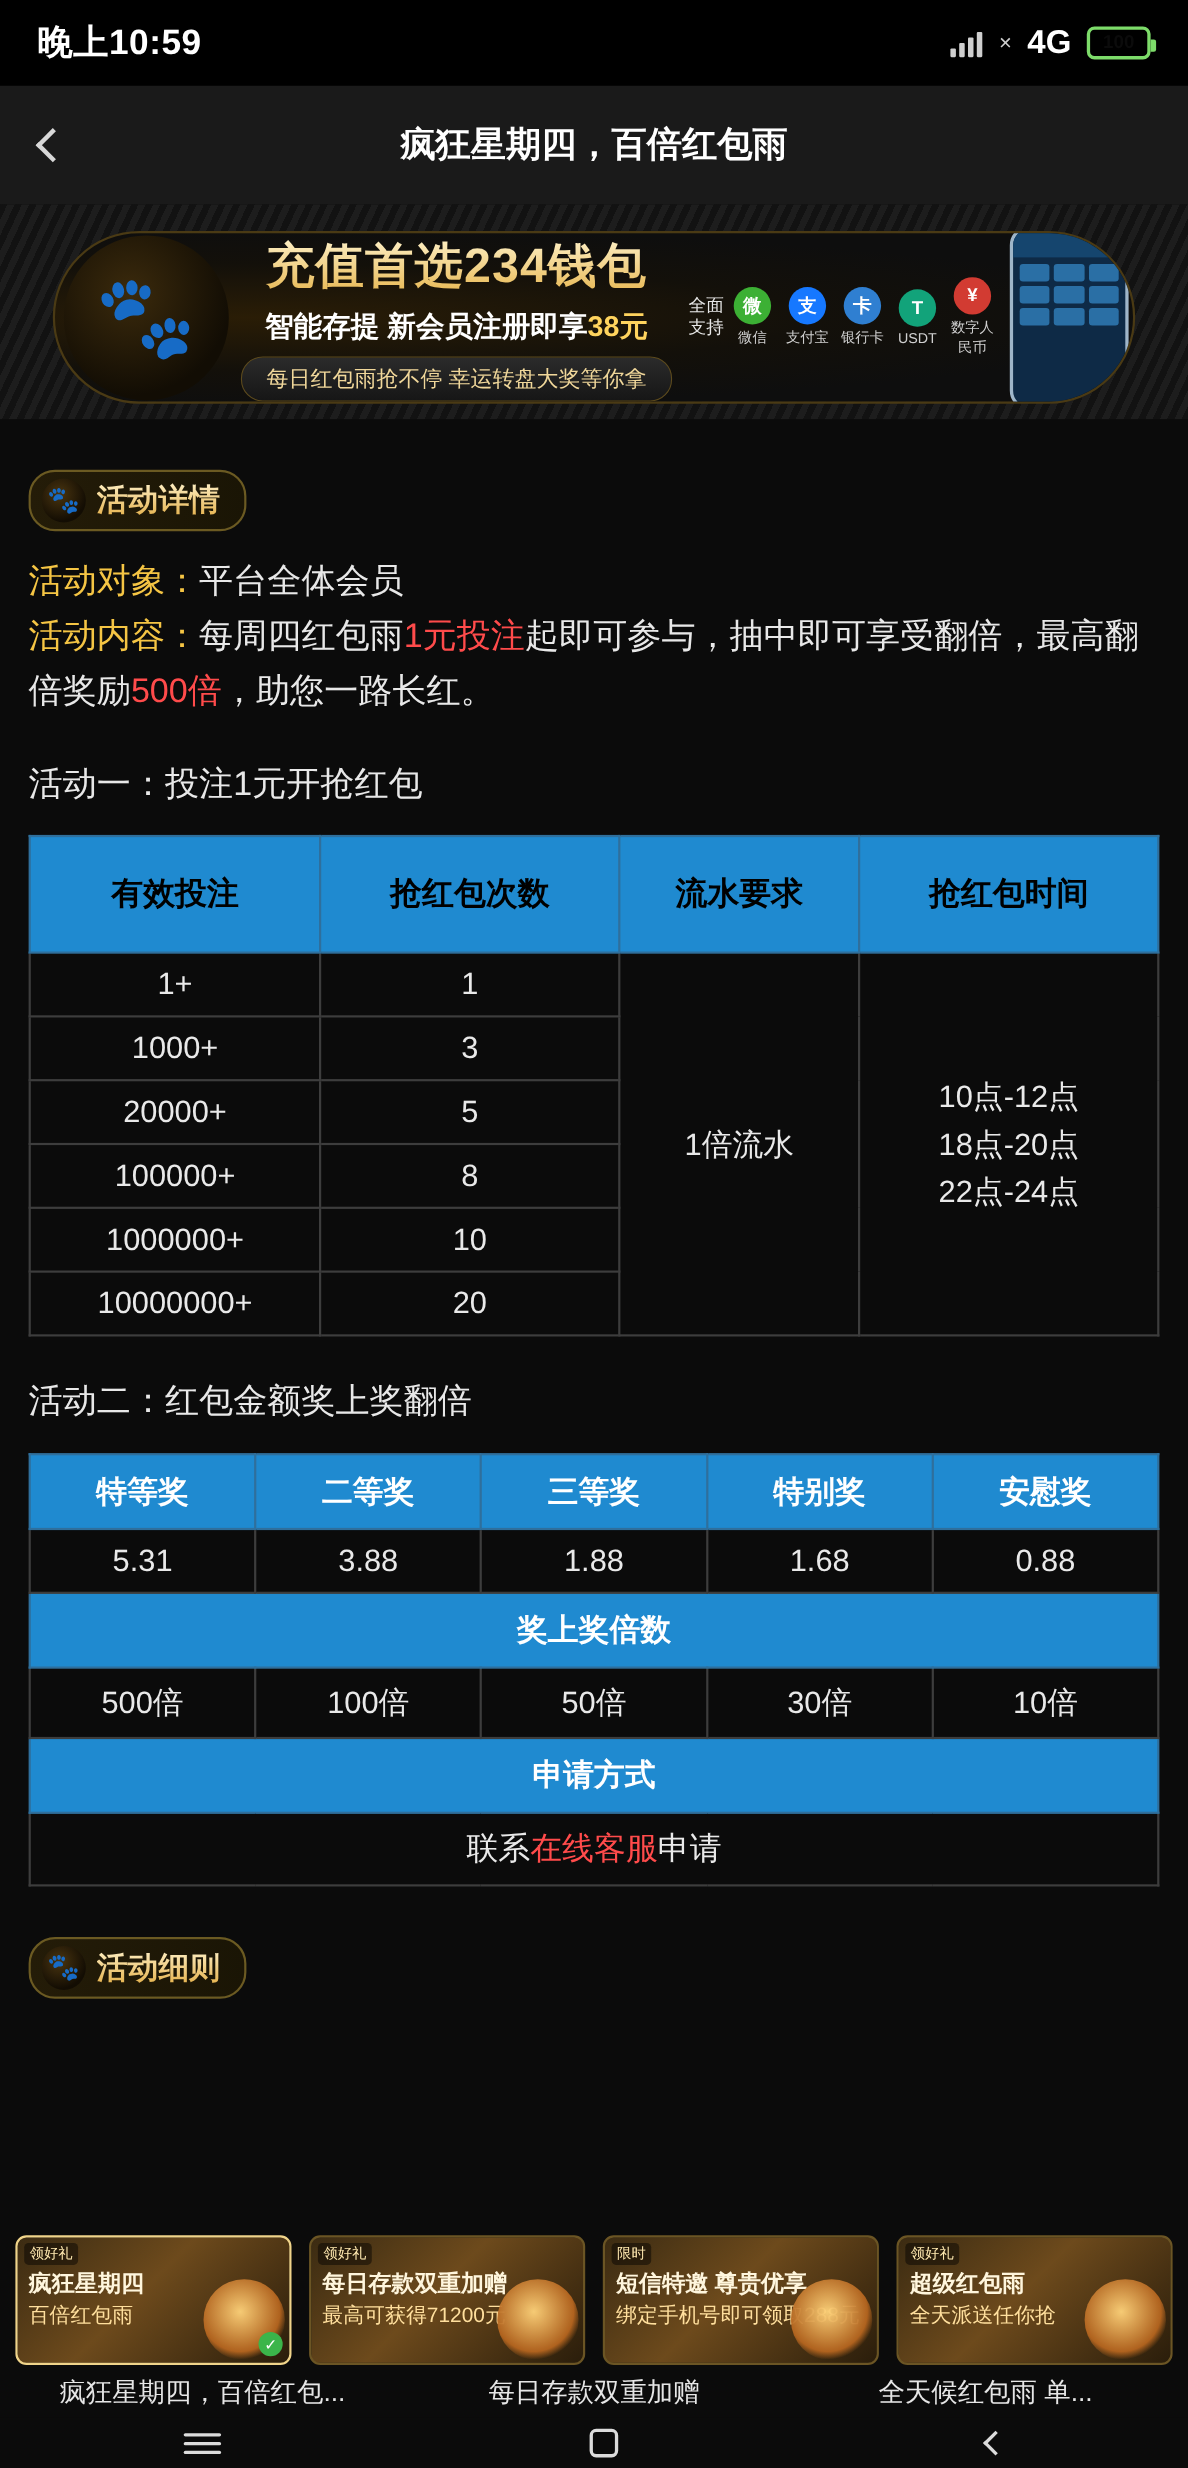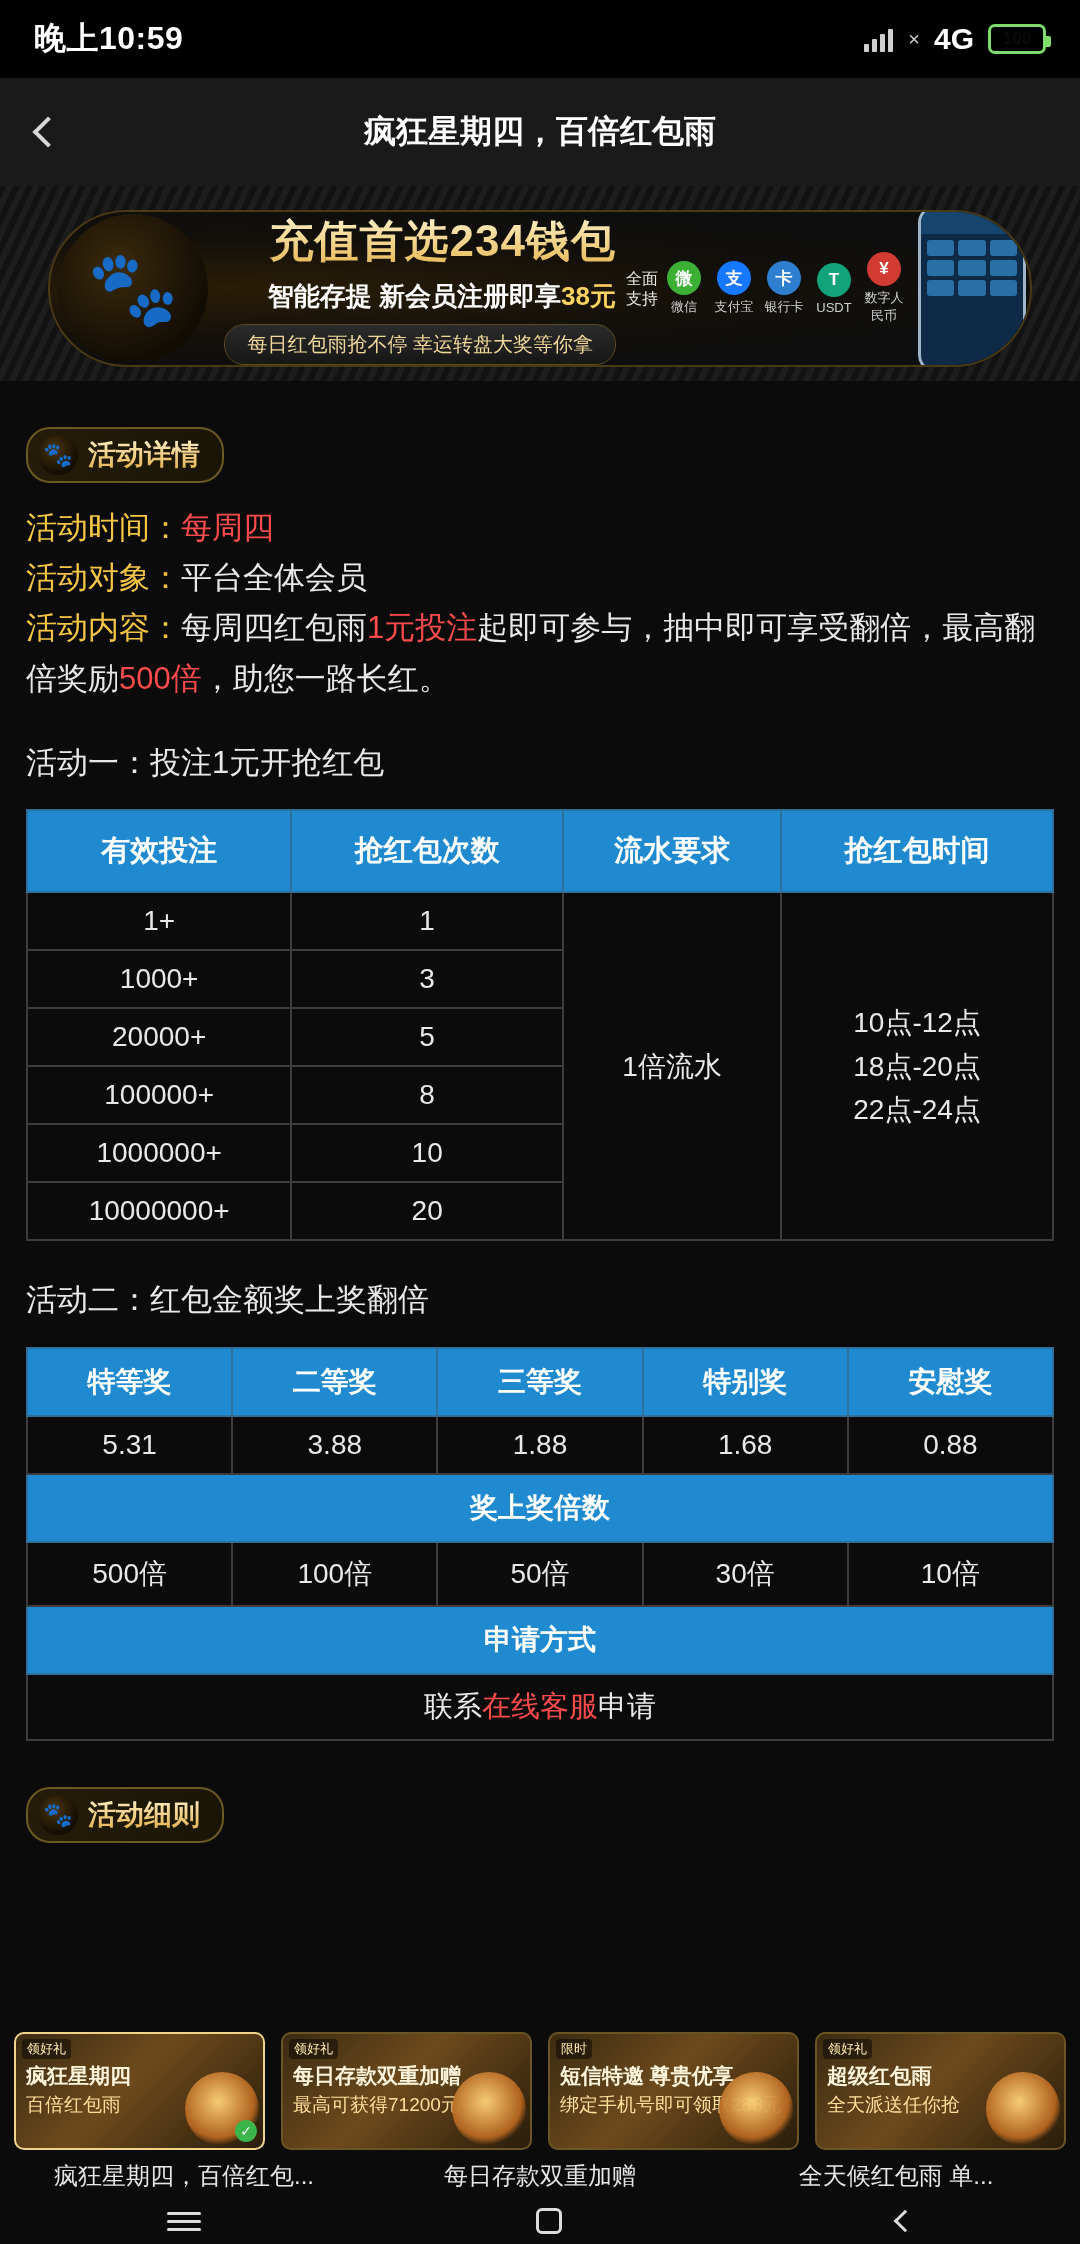--- a/index.html
+++ b/index.html
@@ -68,21 +68,21 @@
                 linear-gradient(90deg, #171309 0%, #241c0a 35%, #15120b 100%);
     border: 2px solid #4a3a14;
     display: flex; align-items: center; overflow: hidden;
   }
   .lion {
     width: 150px; height: 150px; margin-left: 8px; border-radius: 50%;
     background: radial-gradient(circle at 40% 35%, #3b2a0c, #120d04 70%);
     display: flex; align-items: center; justify-content: center;
     font-size: 74px; color: #e8c25c; flex: none;
   }
-  .banner-text { flex: 1; text-align: right; padding: 0 6px; }
+  .banner-text { flex: 1; text-align: center; padding: 0 6px; }
   .bt1 {
     font-size: 44px; font-weight: 800; letter-spacing: 1px;
     background: linear-gradient(#fff4cf, #e6b44b);
     -webkit-background-clip: text; background-clip: text; color: transparent;
   }
   .bt2 { font-size: 26px; font-weight: 700; color: #ffffff; margin-top: 8px; }
   .bt2 em { font-style: normal; color: #ffd45e; }
   .bt3 {
     margin: 10px auto 0; display: inline-block; padding: 6px 22px; border-radius: 20px;
     background: linear-gradient(#2b2b2b, #161616); border: 1px solid #5c4a1d;
@@ -122,22 +122,22 @@
   }
 
   .info-line { font-size: 31px; line-height: 1.62; color: #e8e8e8; }
   .k { color: #f5c544; }
   .hot { color: #ff4b4b; }
   .para { font-size: 31px; line-height: 1.6; color: #e8e8e8; margin-top: 34px; }
 
   table { width: 100%; border-collapse: collapse; margin-top: 22px; }
   table.t1 { border: 2px solid #2f6f9c; }
   .t1 th {
-    background: #1f8ad0; color: #ffffff; font-size: 29px; font-weight: 600;
-    padding: 20px 0; border: 2px solid #2f6f9c; margin-left: 36px;
+    background: #1f8ad0; color: #000000; font-size: 29px; font-weight: 600;
+    padding: 32px 0; border: 2px solid #2f6f9c; margin-left: 36px;
   }
   .t1 td {
     font-size: 28px; color: #e9e9e9; text-align: center; padding: 12px 0;
     border: 2px solid #3d3d3d;
   }
   .t1 td.vcell { font-size: 28px; line-height: 1.55; }
 
   table.t2 { border: 2px solid #2f6f9c; margin-top: 22px; }
   .t2 th {
     background: #1f8ad0; color: #fff; font-size: 28px; font-weight: 600;
@@ -286,23 +286,20 @@
     </div>
   </div>
 
   <div class="content">
 
     <div class="section-badge">
       <span class="badge-ico">🐾</span>
       <span class="badge-text">活动详情</span>
     </div>
 
-    <div class="info-line">
-      <span class="k">活动时间：</span><span class="hot">每周四</span>
-    </div>
     <div class="info-line">
       <span class="k">活动对象：</span><span>平台全体会员</span>
     </div>
     <div class="info-line">
       <span class="k">活动内容：</span><span>每周四红包雨</span><span class="hot">1元投注</span><span>起即可参与，抽中即可享受翻倍，最高翻倍奖励</span><span class="hot">500倍</span><span>，助您一路长红。</span>
     </div>
 
     <div class="para">活动一：投注1元开抢红包</div>
 
     <table class="t1">

